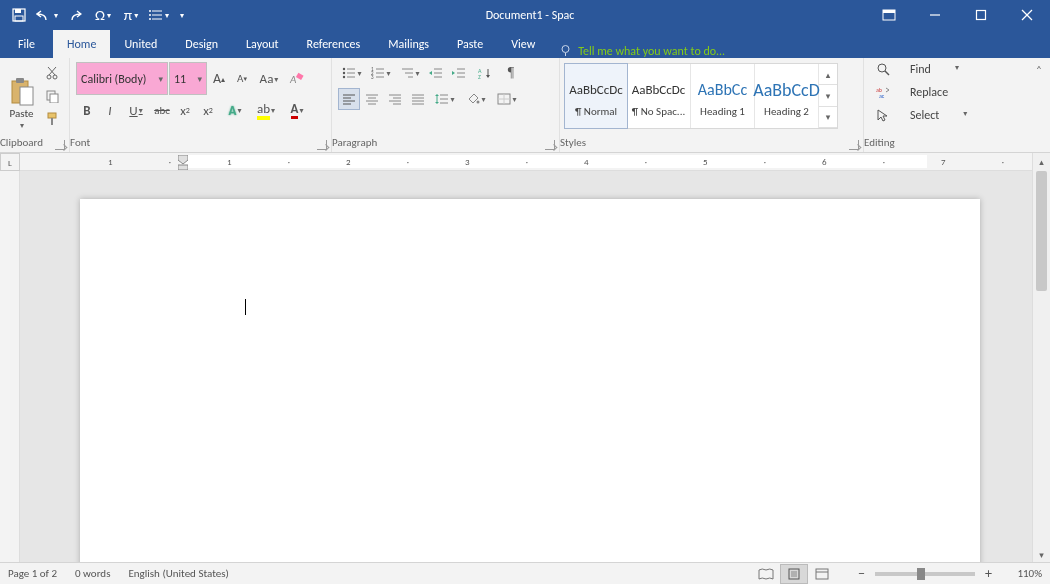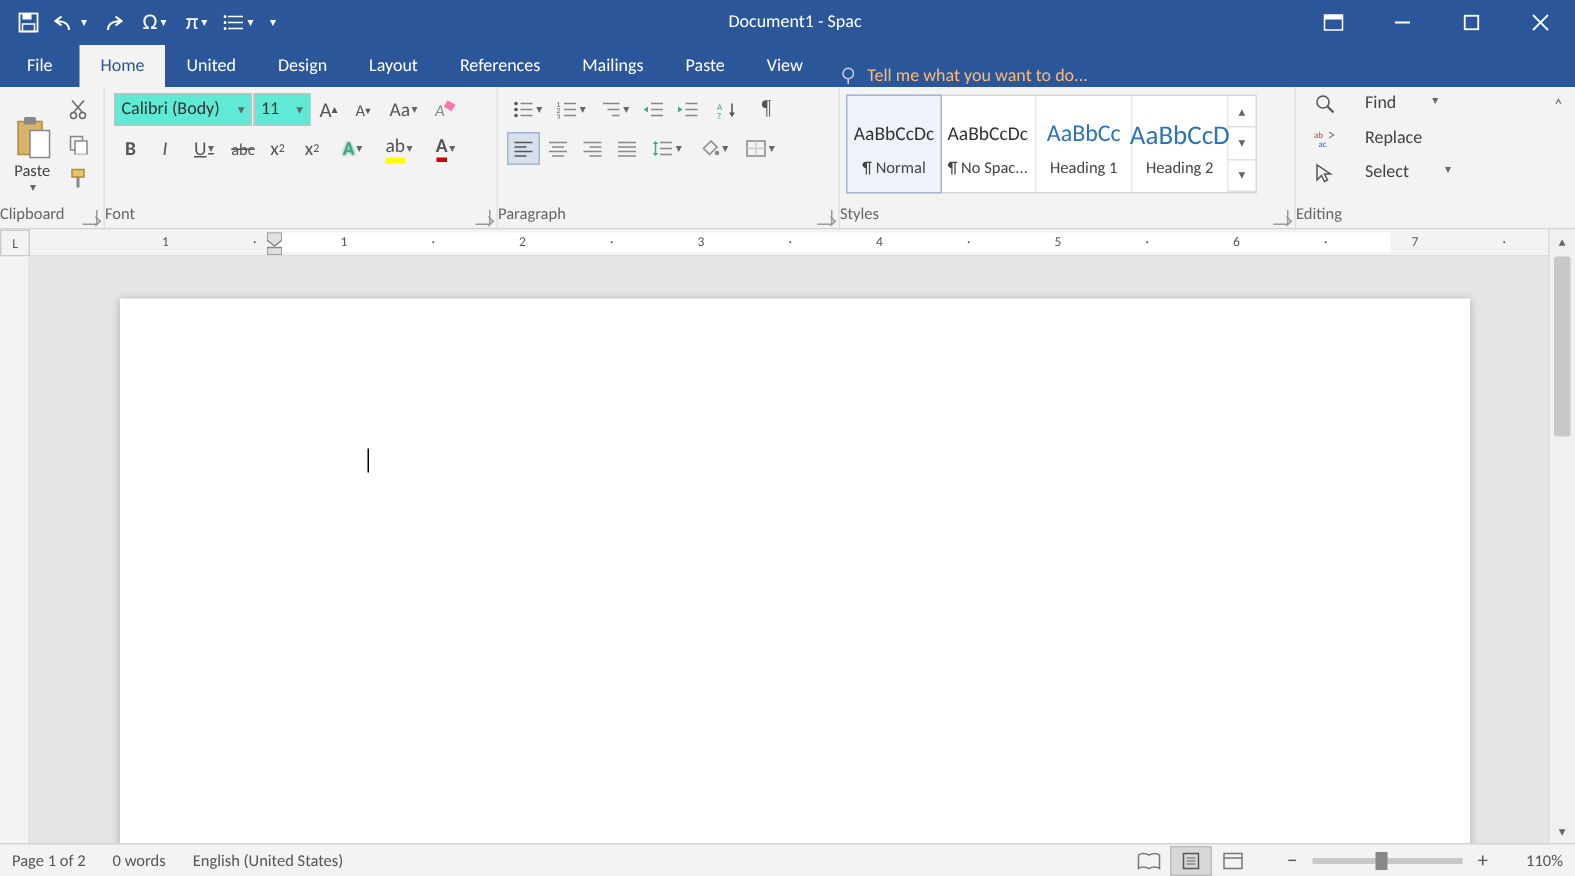--- a/index.html
+++ b/index.html
@@ -8,35 +8,35 @@
 .qat{display:flex;align-items:center;gap:2px;padding:0 6px}
 .qat .btn,.titlebar .wbtn{height:30px;display:flex;align-items:center;justify-content:center;color:#fff;font-size:13px}
 .qat .btn{width:26px}
 .title{flex:1;text-align:center;font-size:12px;color:#fff}
 .winctrls{display:flex}
 .wbtn{width:46px}
 .tabbar{height:28px;background:#2b579a;display:flex;align-items:flex-end;color:#fff}
 .tab{padding:0 14px;height:28px;line-height:28px;font-size:12px;color:#fff;cursor:pointer}
 .tab.file{padding:0 18px}
 .tab.active{background:#f3f3f3;color:#2b579a}
-.tellme{display:flex;align-items:flex-start;gap:6px;color:#fdba74;margin-left:10px;font-size:12px}
+.tellme{display:flex;align-items:flex-start;gap:6px;color:#84cc16;margin-left:10px;font-size:12px}
 .tb-right{margin-left:auto;display:flex;align-items:center;height:28px}
 .acct{padding:0 14px;color:#fff;font-size:12px;line-height:28px}
 .share{background:#1e3f74;height:28px;padding:0 12px;display:flex;align-items:center;gap:6px;color:#fff;font-size:12px}
 .ribbon{height:95px;background:#f3f3f3;border-bottom:1px solid #d4d4d4;display:flex;position:relative}
 .group{border-right:1px solid #e1e1e1;display:flex;flex-direction:column}
 .gbody{flex:1;display:flex;align-items:flex-start;padding:4px 6px 0 6px;gap:4px}
 .glabel{height:16px;line-height:14px;text-align:left;font-size:11px;color:#666;position:relative}
 .dlg{position:absolute;right:4px;bottom:2px;width:10px;height:10px;border:1px solid #999;border-top:none;border-left:none}
 .dlg::after{content:"";position:absolute;right:-1px;bottom:-1px;width:4px;height:4px;border-right:1px solid #999;border-bottom:1px solid #999;transform:rotate(-45deg) translate(1px,1px)}
 .bigbtn{display:flex;flex-direction:column;align-items:center;justify-content:flex-end;width:42px;height:68px;padding-top:2px;font-size:11px;color:#444}
 .smbtn{width:22px;height:22px;display:flex;align-items:center;justify-content:center;font-size:13px;color:#555;border:1px solid transparent}
 .col{display:flex;flex-direction:column;gap:1px}
 .row{display:flex;gap:1px;align-items:center}
-.combo{height:22px;border:1px solid #c0c0c0;background:#5eead4;display:flex;align-items:center;padding:0 4px;font-size:12px;color:#333}
+.combo{height:33px;border:1px solid #c0c0c0;background:#f9a8d4;display:flex;align-items:center;padding:0 4px;font-size:12px;color:#333}
 .combo .dd{margin-left:auto;font-size:9px;color:#666}
 .fontname{width:92px}
 .fontsize{width:38px}
 .styles{display:flex;height:66px;border:1px solid #d8d8d8;background:#fff}
 .styleitem{width:64px;border-right:1px solid #e6e6e6;display:flex;flex-direction:column;align-items:center;justify-content:center;padding:2px;font-size:11px;color:#444}
 .styleitem.sel{border:1px solid #a3b5d0;background:#eef3fa;margin:-1px}
 .styleprev{font-size:13px;font-family:Calibri,sans-serif;color:#333;height:30px;display:flex;align-items:center}
 .styleprev.h1{color:#2e74b5;font-size:16px}
 .styleprev.h2{color:#2e74b5;font-size:18px}
 .stylesmore{width:18px;display:flex;flex-direction:column}

